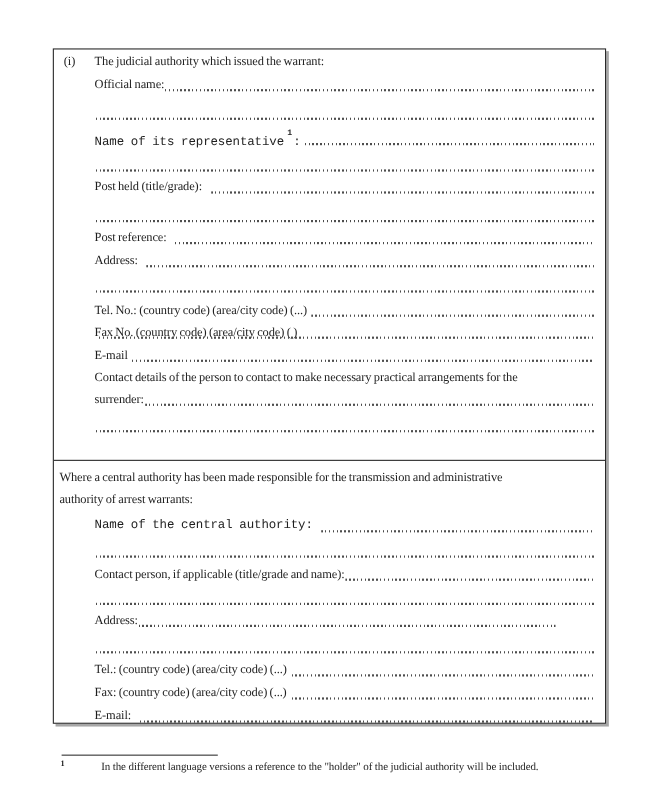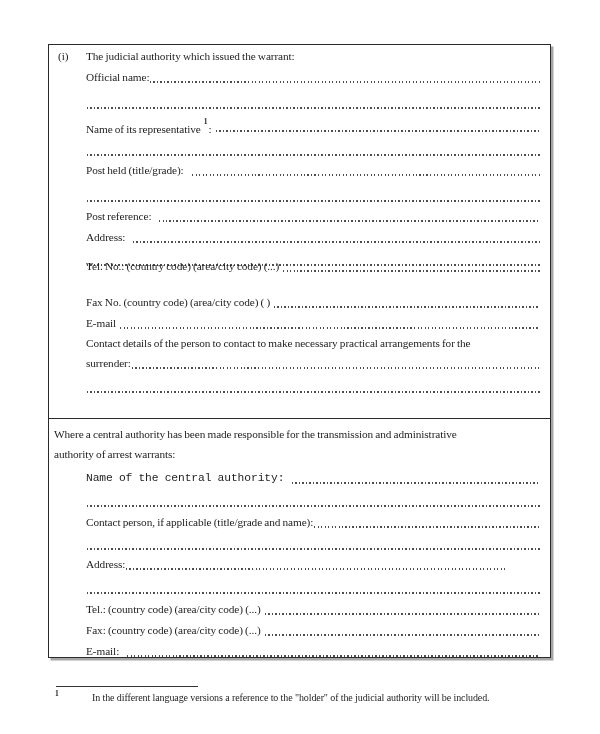--- a/index.html
+++ b/index.html
@@ -74,21 +74,21 @@
     </div>
 
     <div class="row tight" style="top:24px;">
       <span class="lbl">Official name:</span>
       <span class="leader"></span>
     </div>
     <div class="row tight" style="top:50px;">
       <span class="leader"></span>
     </div>
 
-    <div class="row" style="top:73px;">
+    <div class="row" style="top:73px;font-family:Liberation Mono, monospace;">
       <span class="lbl"><span>Name of its representative</span><sup class="fnref">1</sup><span>:</span></span>
       <span class="leader"></span>
     </div>
     <div class="row tight" style="top:97px;">
       <span class="leader"></span>
     </div>
 
     <div class="row wide" style="top:117px;">
       <span class="lbl">Post held (title/grade):</span>
       <span class="leader"></span>
@@ -103,26 +103,26 @@
     </div>
 
     <div class="row wide" style="top:184px;">
       <span class="lbl">Address:</span>
       <span class="leader"></span>
     </div>
     <div class="row tight" style="top:207px;">
       <span class="leader"></span>
     </div>
 
-    <div class="row" style="top:213px;">
+    <div class="row" style="top:229px;">
       <span class="lbl">Tel. No.: (country code) (area/city code) (...)</span>
       <span class="leader"></span>
     </div>
 
-    <div class="row" style="top:249px;">
+    <div class="row" style="top:249px;flex-direction:column;">
       <span class="lbl">Fax No. (country code) (area/city code) ( )</span>
       <span class="leader"></span>
     </div>
 
     <div class="row" style="top:270px;">
       <span class="lbl">E-mail</span>
       <span class="leader"></span>
     </div>
 
     <div class="row" style="top:290px;">

